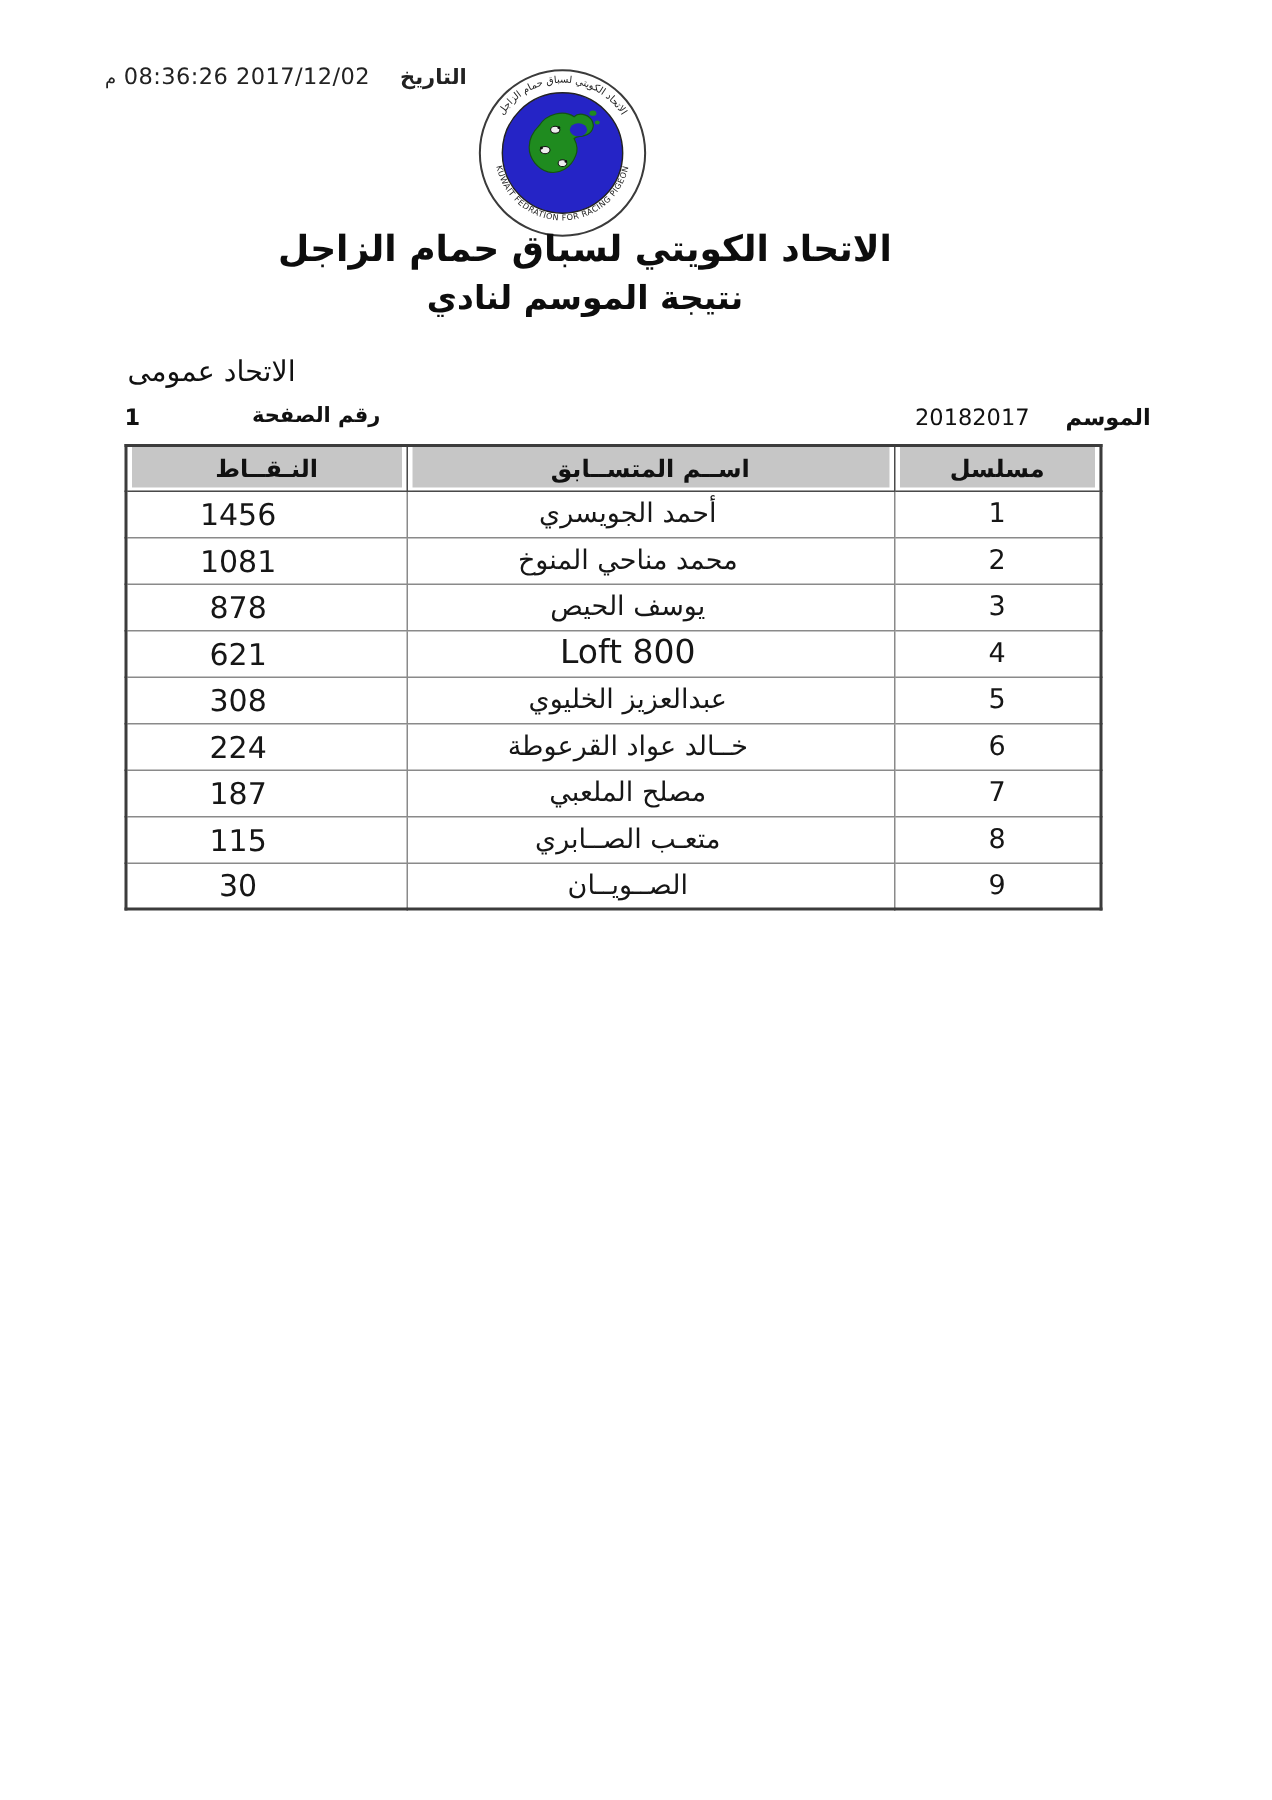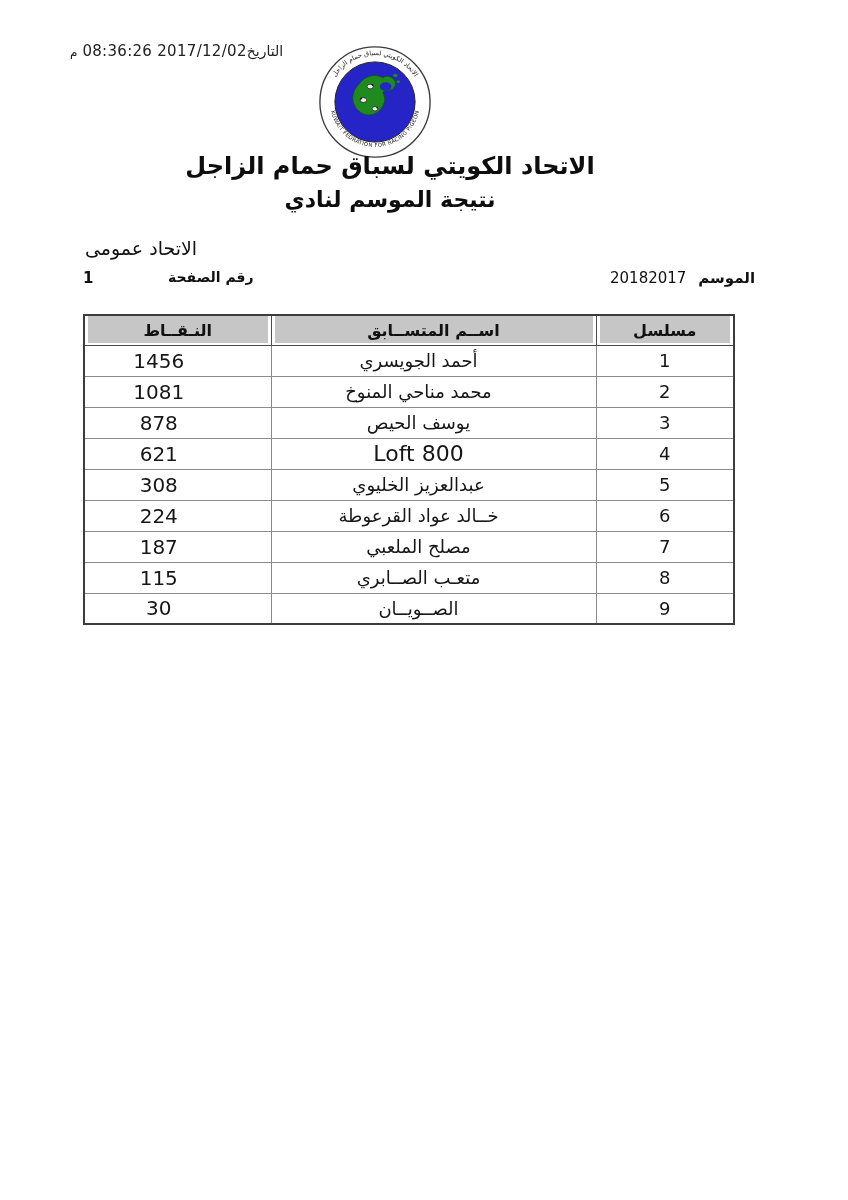--- a/index.html
+++ b/index.html
@@ -16,46 +16,46 @@
 
   
   .date-line {
     position:absolute; left:70px; top:42px;
     display:flex; direction:ltr; align-items:baseline;
     font-size:14px; color:#222;
     white-space:nowrap;
   }
   .date-line .meridiem { font-size:12px; margin-right:5px; }
   .date-line .datetime { font-size:15px; letter-spacing:0.3px; }
-  .date-line .date-label { font-weight:normal; font-size:14px; }
+  .date-line .date-label { font-weight:bold; font-size:14px; margin-left:20px; }
 
   
   .logo { position:absolute; left:317px; top:44px; width:116px; height:116px; }
 
   
   .title-wrap { position:absolute; left:0; top:152px; width:780px; text-align:center; }
   .main-title { font-size:24px; font-weight:bold; color:#0d0d0d; }
   .sub-title  { font-size:22px; font-weight:bold; margin-top:7px; color:#0d0d0d; }
 
   
   .club-row { position:absolute; top:237px; left:0; width:848px; height:26px; }
   .club-name { position:absolute; left:0; width:730px; text-align:center; font-size:19px; }
   .scope-name { position:absolute; left:85px; font-size:19px; }
 
   
   .meta-row { position:absolute; top:269px; left:0; width:848px; height:24px; font-size:15px; }
-  .season-group { position:absolute; left:610px; display:flex; direction:ltr; align-items:baseline; gap:12px; }
+  .season-group { position:absolute; left:610px; display:flex; direction:ltr; align-items:baseline; gap:24px; }
   .season-value { font-size:15px; }
   .season-label { font-weight:bold; font-size:15px; }
   .page-num    { position:absolute; left:83px; font-weight:bold; font-size:15px; }
   .page-num-label { position:absolute; left:168px; font-weight:bold; font-size:14px; }
 
   
   table.results {
-    position:absolute; left:83px; top:314px;
+    position:absolute; left:83px; top:296px;
     width:650px;
     border-collapse:collapse;
     table-layout:fixed;
     border:2px solid #3c3c3c;
   }
   table.results td {
     border:1px solid #8a8a8a;
     vertical-align:middle;
     overflow:hidden; white-space:nowrap;
   }

